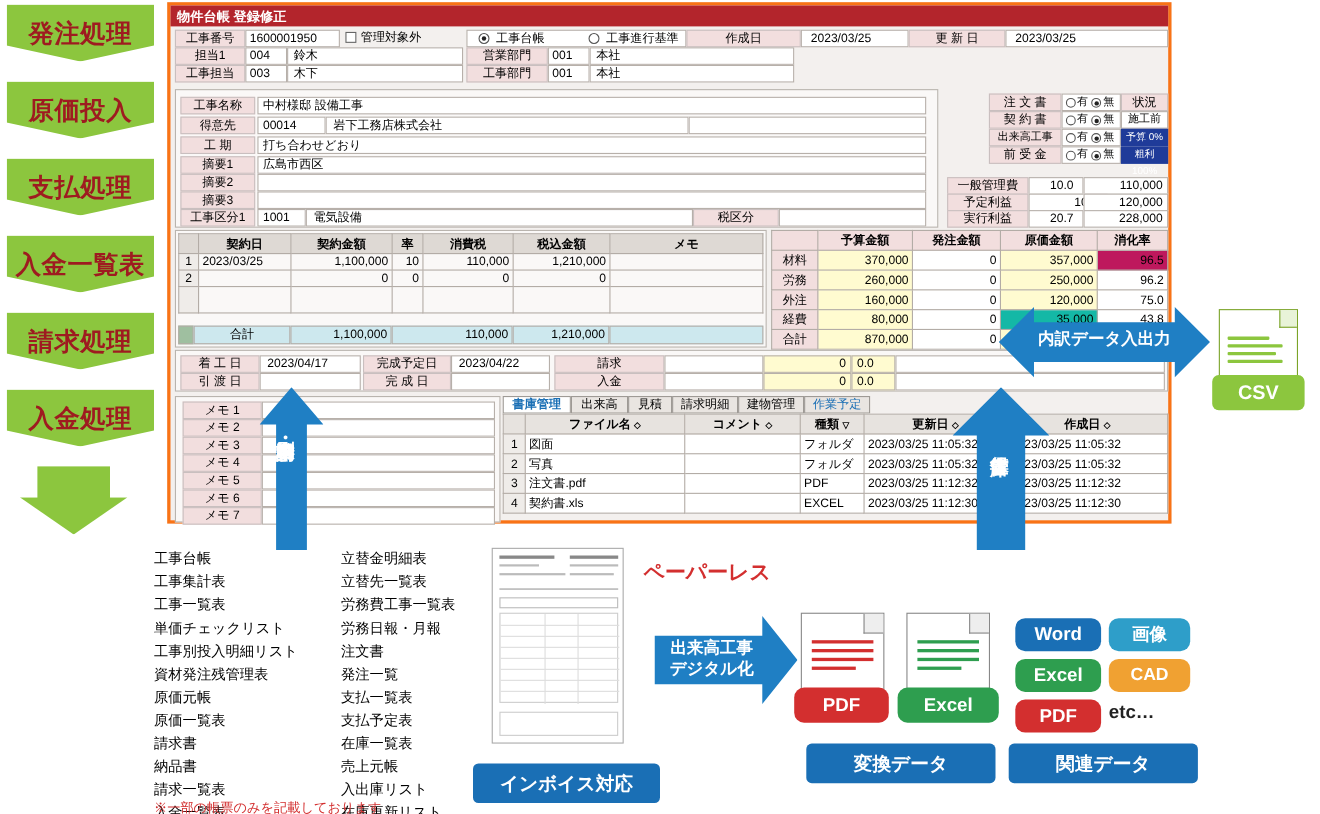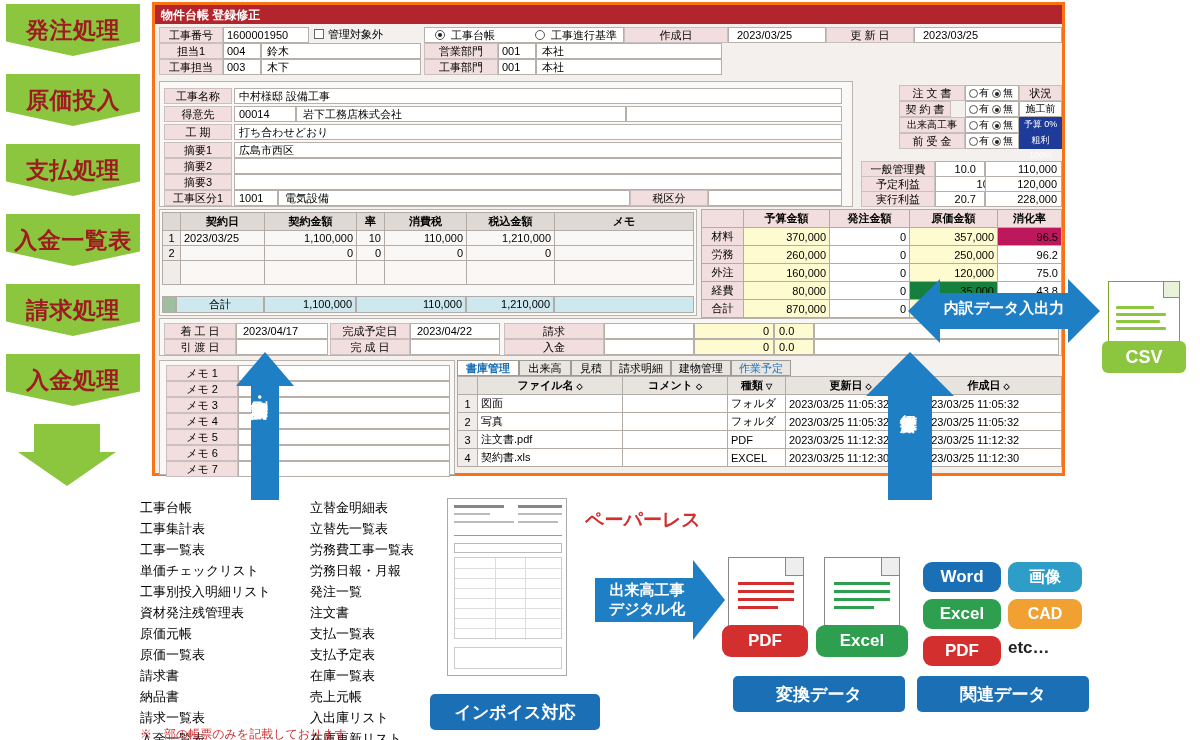--- a/index.html
+++ b/index.html
@@ -194,21 +194,21 @@
     <div class="abs lbl hcell" style="left:44px; top:4px; width:66px;">注 文 書</div>
     <div class="abs fld hcell" style="left:110px; top:4px; width:54px;">
       <span class="abs" style="left:3px; top:3px; width:9px;height:9px;border:1px solid #555;border-radius:50%;background:#fff;"></span>
       <span class="abs t10" style="left:13px; top:0;">有</span>
       <span class="abs" style="left:26px; top:3px; width:9px;height:9px;border:1px solid #555;border-radius:50%;background:#fff;"></span>
       <span class="abs" style="left:28.5px; top:5.5px; width:4px;height:4px;border-radius:50%;background:#222;"></span>
       <span class="abs t10" style="left:37px; top:0;">無</span>
     </div>
     <div class="abs lbl hcell" style="left:164px; top:4px; width:43px;">状況</div>
 
-    <div class="abs lbl hcell" style="left:44px; top:20px; width:52px;">契 約 書</div>
+    <div class="abs lbl hcell" style="left:44px; top:20px; width:66px;">契 約 書</div>
     <div class="abs fld hcell" style="left:110px; top:20px; width:54px;">
       <span class="abs" style="left:3px; top:3px; width:9px;height:9px;border:1px solid #555;border-radius:50%;background:#fff;"></span>
       <span class="abs t10" style="left:13px; top:0;">有</span>
       <span class="abs" style="left:26px; top:3px; width:9px;height:9px;border:1px solid #555;border-radius:50%;background:#fff;"></span>
       <span class="abs" style="left:28.5px; top:5.5px; width:4px;height:4px;border-radius:50%;background:#222;"></span>
       <span class="abs t10" style="left:37px; top:0;">無</span>
     </div>
     <div class="abs fld hcell center" style="left:164px; top:20px; width:43px; font-size:10px;">施工前</div>
 
     <div class="abs lbl hcell" style="left:44px; top:36px; width:66px; font-size:10px;">出来高工事</div>
@@ -324,21 +324,21 @@
         <td class="center" style="background:#f2dede;">外注</td>
         <td class="right" style="background:#fffbd0;">160,000</td>
         <td class="right" style="background:#fff;">0</td>
         <td class="right" style="background:#fffbd0;">120,000</td>
         <td class="right" style="background:#fff;">75.0</td>
       </tr>
       <tr>
         <td class="center" style="background:#f2dede;">経費</td>
         <td class="right" style="background:#fffbd0;">80,000</td>
         <td class="right" style="background:#fff;">0</td>
-        <td class="right" style="background:#15803d;">35,000</td>
+        <td class="right" style="background:#14b8a6;">35,000</td>
         <td class="right" style="background:#fff;">43.8</td>
       </tr>
       <tr>
         <td class="center" style="background:#f2dede;">合計</td>
         <td class="right" style="background:#fffbd0;">870,000</td>
         <td class="right" style="background:#fff;">0</td>
         <td class="right" style="background:#fffbd0;">762,000</td>
         <td class="right" style="background:#fff;">87</td>
       </tr>
       <tr>
@@ -493,22 +493,22 @@
   <div>納品書</div>
   <div>請求一覧表</div>
   <div>入金一覧表</div>
 </div>
 
 <div class="abs listcol" style="left:310px; top:497px; width:175px;">
   <div>立替金明細表</div>
   <div>立替先一覧表</div>
   <div>労務費工事一覧表</div>
   <div>労務日報・月報</div>
+  <div>注文書</div>
   <div>発注一覧</div>
-  <div>注文書</div>
   <div>支払一覧表</div>
   <div>支払予定表</div>
   <div>在庫一覧表</div>
   <div>売上元帳</div>
   <div>入出庫リスト</div>
   <div>在庫更新リスト</div>
 </div>
 
 <div class="abs" style="left:140px; top:726px; font-size:12px; color:#d32f2f;">※一部の帳票のみを記載しております</div>
 

